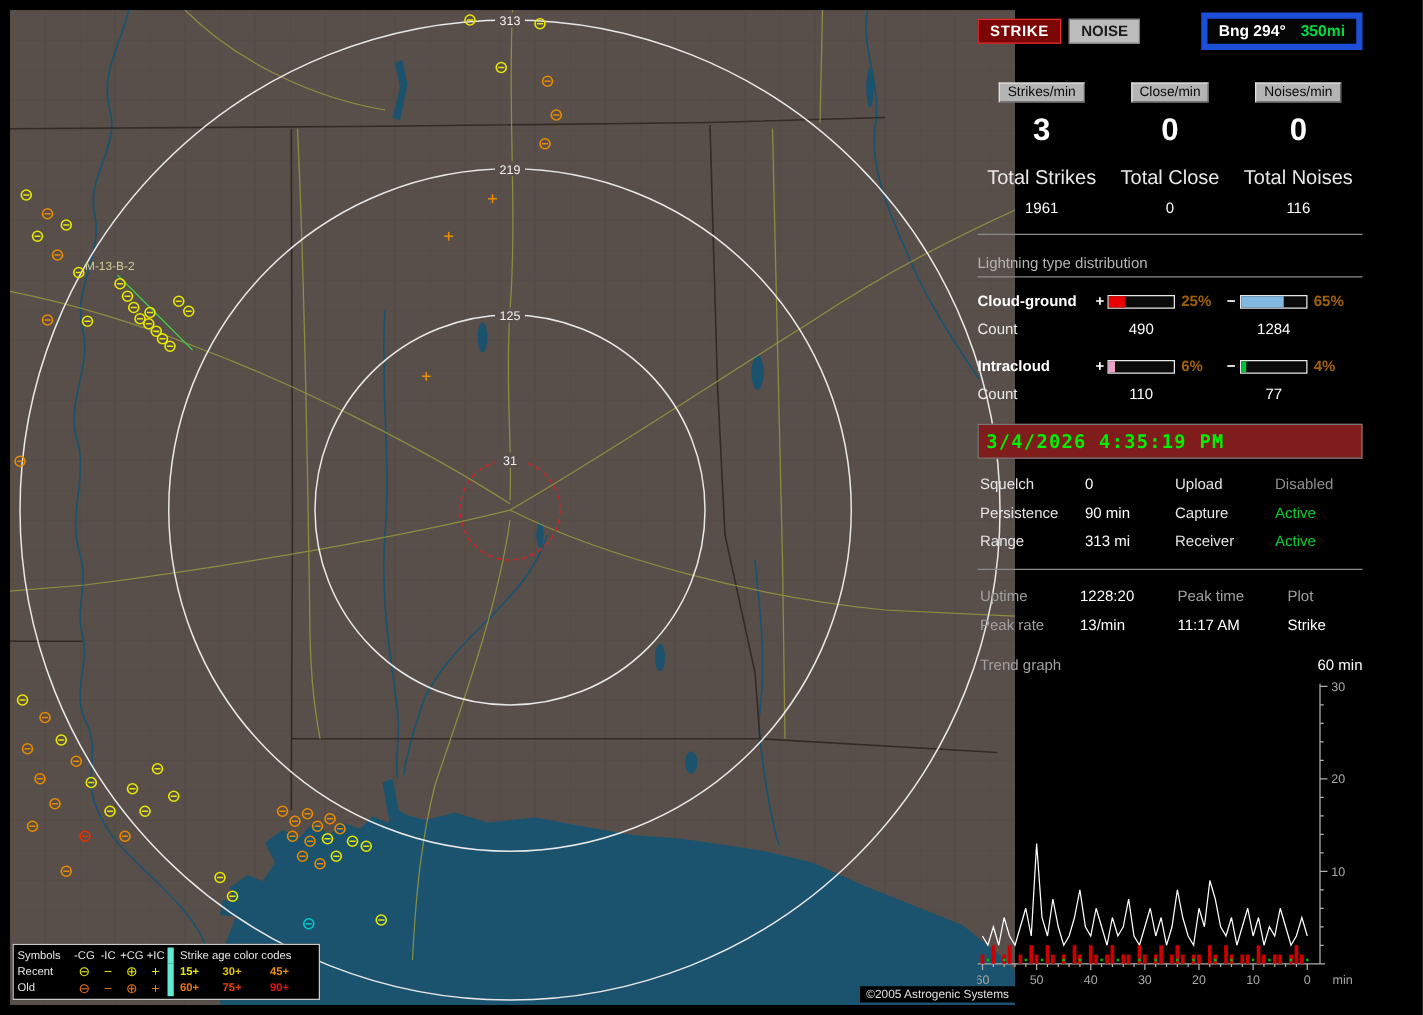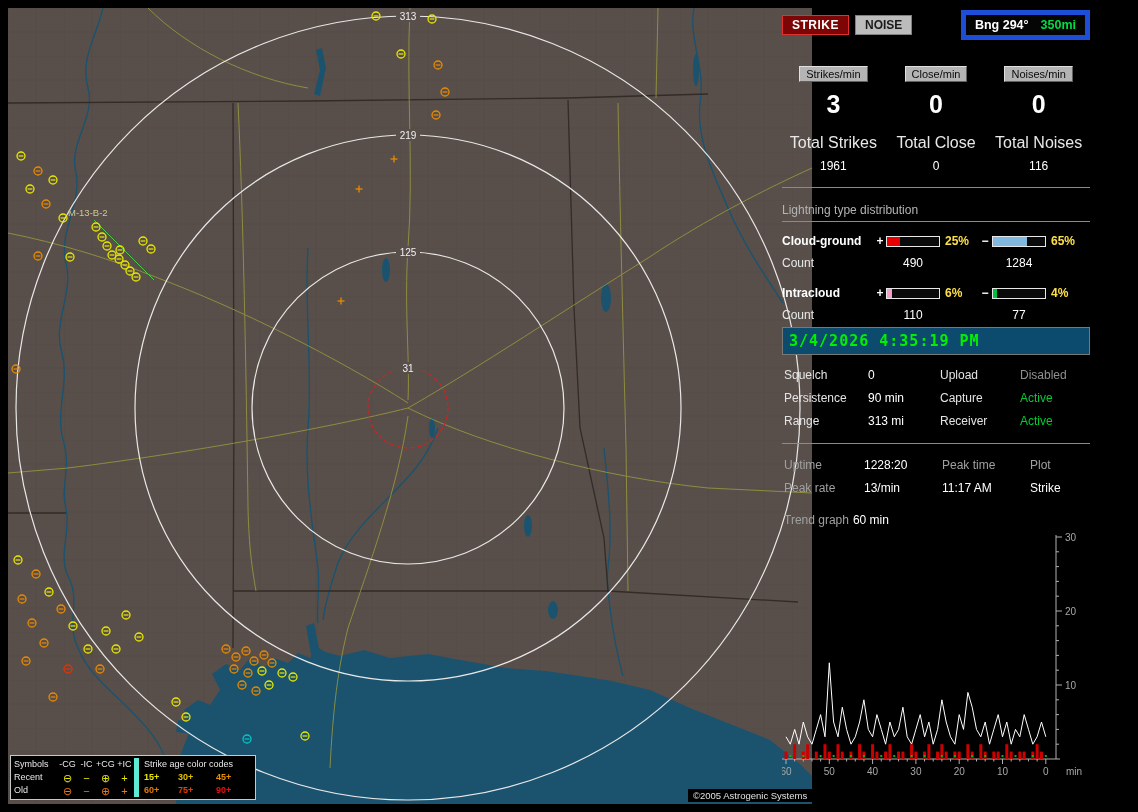--- a/index.html
+++ b/index.html
@@ -57,39 +57,39 @@
   .sep{border:none;border-top:1px solid #8a8a8a;margin:14px 0 0;}
   .dist-title{color:#b4b4b4;margin:15px 0 4px;}
   .sep2{border:none;border-top:1px solid #8a8a8a;margin:0 0 9px;}
 
   .dist-row{display:grid;grid-template-columns:92px 12px 54px 38px 14px 54px 36px;
     align-items:center;height:20px;}
   .dist-label{font-weight:bold;color:#fff;}
   .sign{color:#fff;font-weight:bold;text-align:center;}
   .bar{height:9px;border:1px solid #e8e8e8;background:#0a0a0a;position:relative;}
   .bar i{position:absolute;left:0;top:0;bottom:0;display:block;}
-  .pct{color:#fde047;font-weight:bold;padding-left:5px;}
+  .pct{color:#a16207;font-weight:bold;padding-left:5px;}
   .count-row{display:grid;grid-template-columns:92px 12px 54px 38px 14px 54px 36px;
     align-items:center;height:24px;color:#e8e8e8;}
   .cnt{color:#fff;text-align:center;}
   .dist-gap{height:8px;}
 
-  .datetime{border:1px solid #787878;background:#0c4a6e;padding:4px 6px;
+  .datetime{border:1px solid #787878;background:#7f1d1d;margin-top:12px;padding:4px 6px;
     font-family:"DejaVu Sans Mono",monospace;font-weight:bold;font-size:15px;letter-spacing:1px;}
 
   .status{display:grid;grid-template-columns:84px 72px 80px auto;row-gap:9px;
     padding:13px 2px 15px;border-bottom:1px solid #8a8a8a;}
   .st-l{color:#e4e4e4;}
   .st-v{color:#fff;}
 
   .uptime{display:grid;grid-template-columns:80px 78px 88px auto;row-gap:9px;padding:14px 2px 0;}
   .up-l{color:#a0a0a0;}
   .up-v{color:#fff;}
 
-  .trendrow{margin-top:18px;display:flex;gap:4px;padding-left:2px;}
+  .trendrow{margin-top:18px;display:flex;gap:28px;padding-left:2px;justify-content:space-between;}
   .trend-l{color:#a0a0a0;}
   .trend-v{color:#fff;}
   .chart{margin-top:6px;}
 </style>
 </head>
 <body>
 
 <div class="map-wrap">
   <svg viewBox="0 0 804 796" width="804" height="796">
     <defs>

